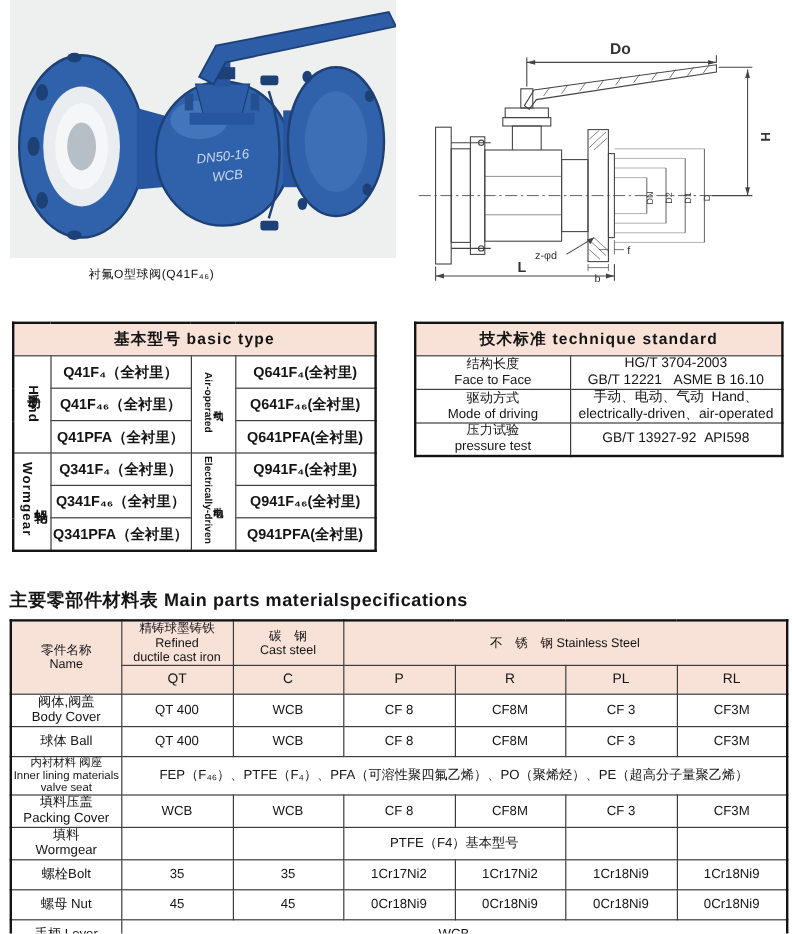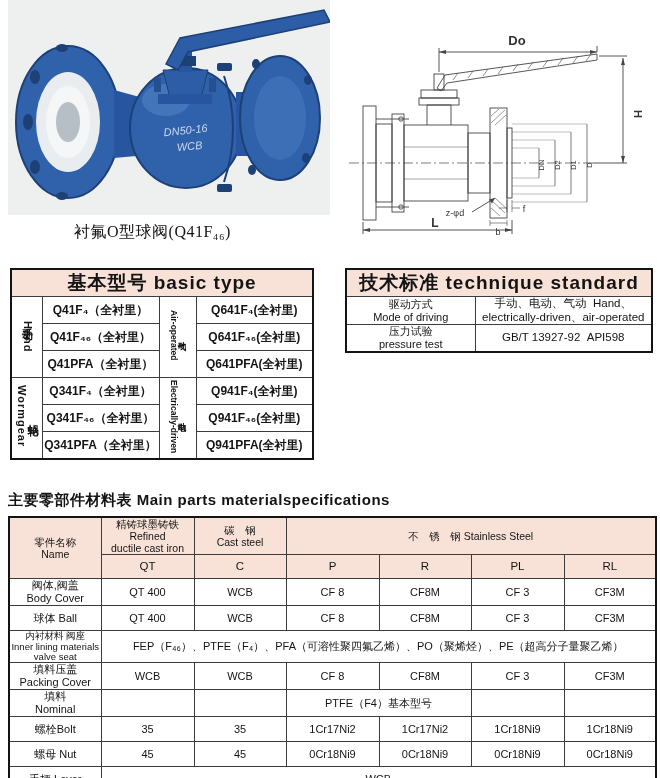--- a/index.html
+++ b/index.html
@@ -6,34 +6,34 @@
   body {
     width:660px; height:778px; position:relative;
     background:#ffffff; color:#141414;
     font-family:"Liberation Sans","DejaVu Sans",sans-serif;
     overflow:hidden;
   }
   .abs { position:absolute; }
 
   
   .photo { left:8px; top:0; width:322px; height:215px; }
-  .photo-caption { left:74px; top:222px; font-size:16px; letter-spacing:.5px;font-family:Liberation Serif, serif; }
+  .photo-caption { left:74px; top:222px; font-size:10px; letter-spacing:.5px; }
 
   
   .drawing { left:335px; top:28px; width:320px; height:212px; }
 
   
   table { border-collapse:collapse; table-layout:fixed; }
   td,th {
     border:1px solid #3c3c3c; padding:0 1px; text-align:center; vertical-align:middle;
     font-weight:normal; white-space:pre-line; line-height:1.18; overflow:hidden;
   }
   .frame { border:2px solid #141414; }
   .pink  { background:#f8e2d8; }
-  .ttl   { font-size:19px; font-weight:bold; letter-spacing:1px; height:26px;margin-top:35px; }
+  .ttl   { font-size:13px; font-weight:bold; letter-spacing:1px; height:26px;margin-top:35px; }
 
   .basic { left:10px; top:268px; width:302px; font-size:12px; }
   .basic td { height:26px;font-weight:bold; }
   .vtext {
     writing-mode:vertical-rl; text-orientation:mixed; display:inline-block;
     line-height:1.05; letter-spacing:1px;
   }
   .v-big   { font-size:11px; }
   .v-small { font-size:8.5px; letter-spacing:0; }
 
@@ -211,20 +211,26 @@
   </table>
 
 <table class="abs tech frame">
   <colgroup>
       <col style="width:129px">
       <col style="width:177px">
     </colgroup>
   <tbody>
       <tr>
     <th class="pink ttl" colspan="2">技术标准 technique standard</th>
+  </tr>
+  <tr>
+    <td>结构长度
+Face to Face</td>
+    <td class="val">HG/T 3704-2003
+GB/T 12221&nbsp;&nbsp;&nbsp;ASME B 16.10</td>
   </tr>
   <tr>
     <td>驱动方式
 Mode of driving</td>
     <td class="val">手动、电动、气动&nbsp;&nbsp;Hand、
 electrically-driven、air-operated</td>
   </tr>
   <tr>
     <td>压力试验
 pressure test</td>
@@ -294,21 +300,21 @@
 Packing Cover</td>
     <td>WCB</td>
     <td>WCB</td>
     <td>CF 8</td>
     <td>CF8M</td>
     <td>CF 3</td>
     <td>CF3M</td>
   </tr>
   <tr>
     <td>填料
-Nominal</td>
+Wormgear</td>
     <td></td>
     <td></td>
     <td colspan="2">PTFE（F4）基本型号</td>
     <td></td>
     <td></td>
   </tr>
   <tr>
     <td>螺栓Bolt</td>
     <td>35</td>
     <td>35</td>

